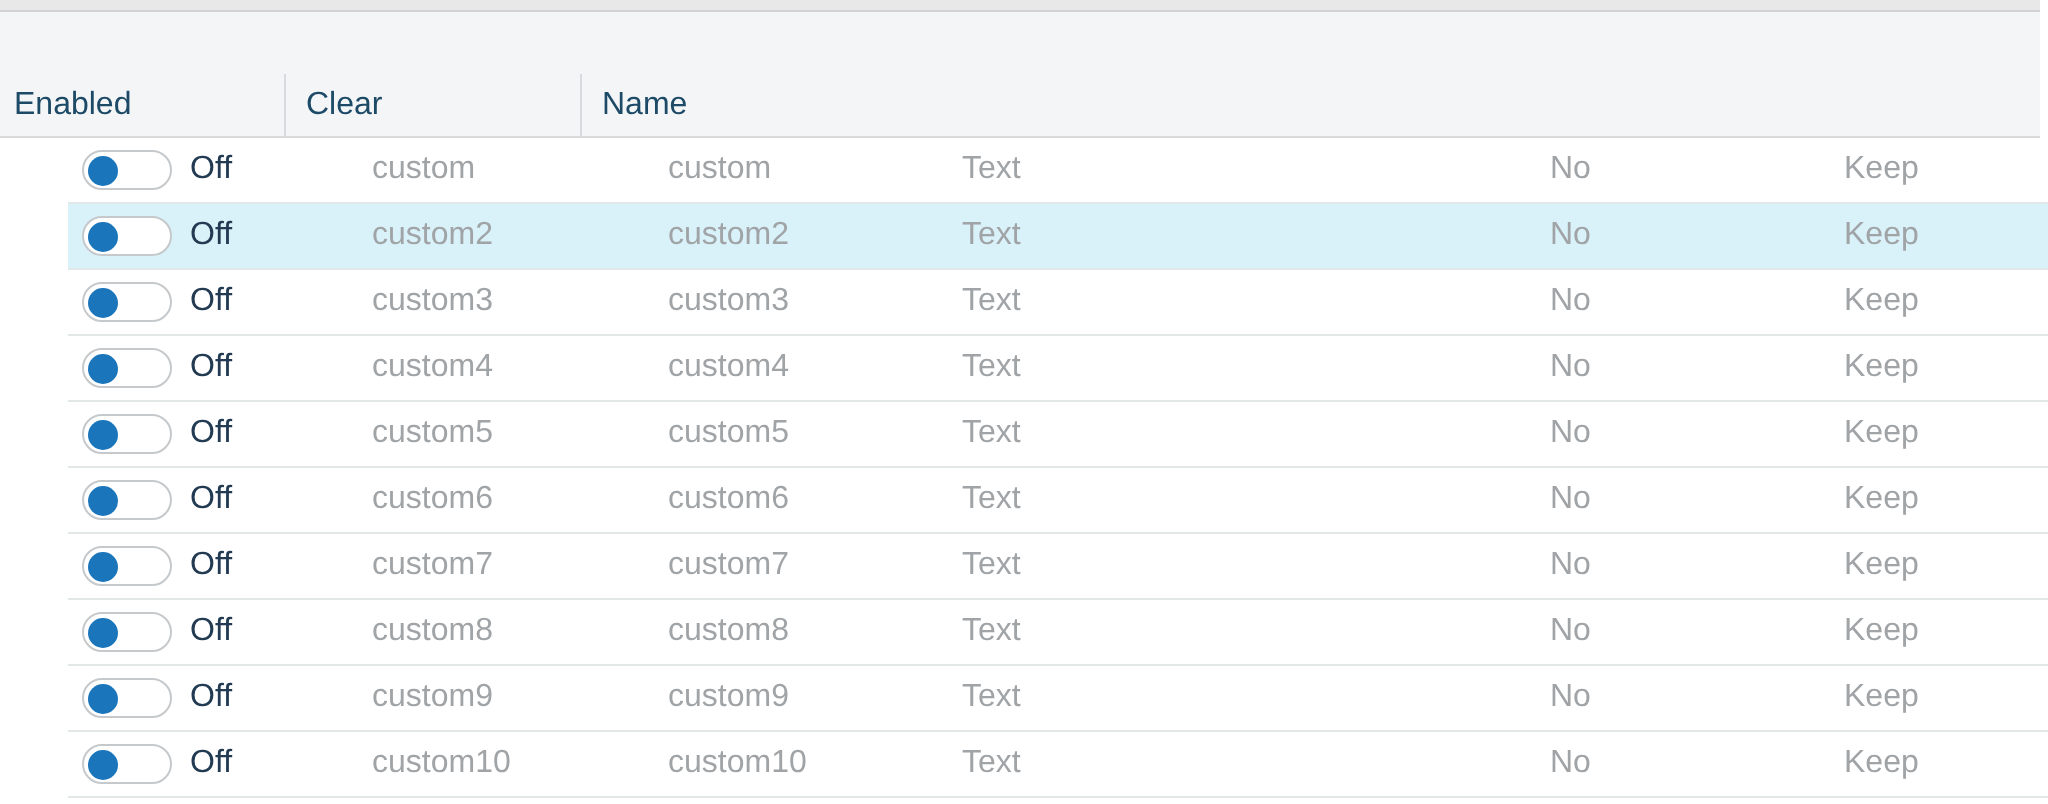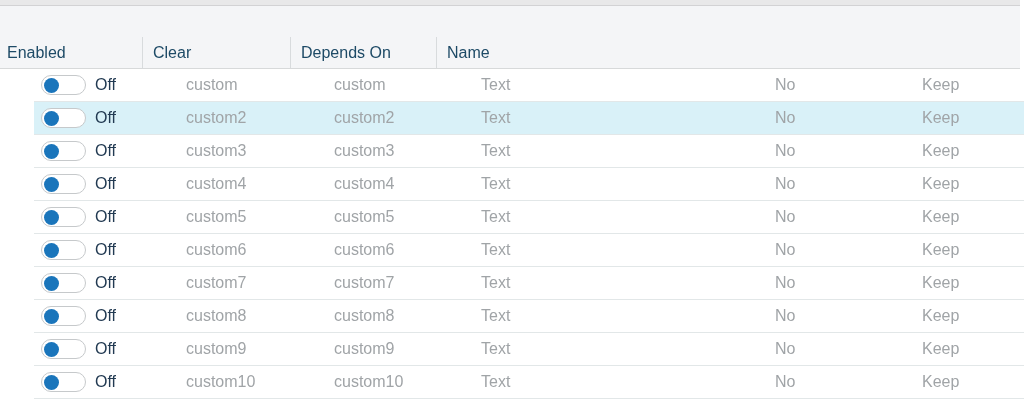--- a/index.html
+++ b/index.html
@@ -94,21 +94,20 @@
 <body>
 
 <div class="screen">
 
   <div class="top-band"></div>
 
   <div class="header-section">
     <div class="header-row">
       <div class="header-cell c0">Enabled</div>
       <div class="header-cell c1">Clear</div>
-      <div class="header-cell c4">Depends On</div>
       <div class="header-cell c6">Name</div>
     </div>
   </div>
 
   <div class="table-body">
   <div class="table-row">
     <div class="cell c0">
       <div class="toggle">
         <div class="toggle-knob"></div>
       </div>

